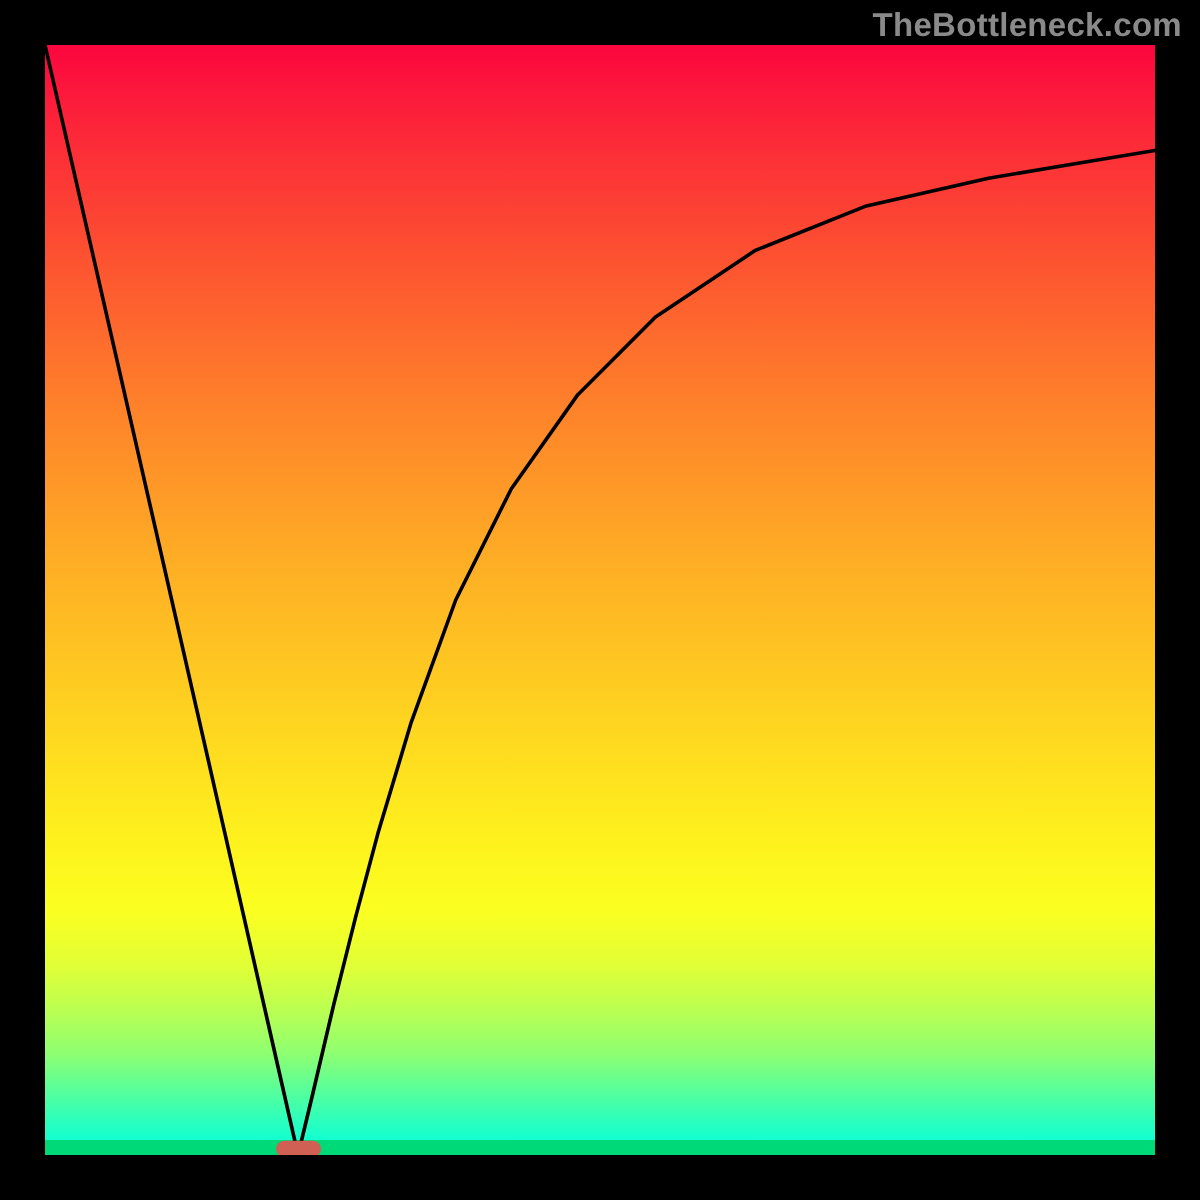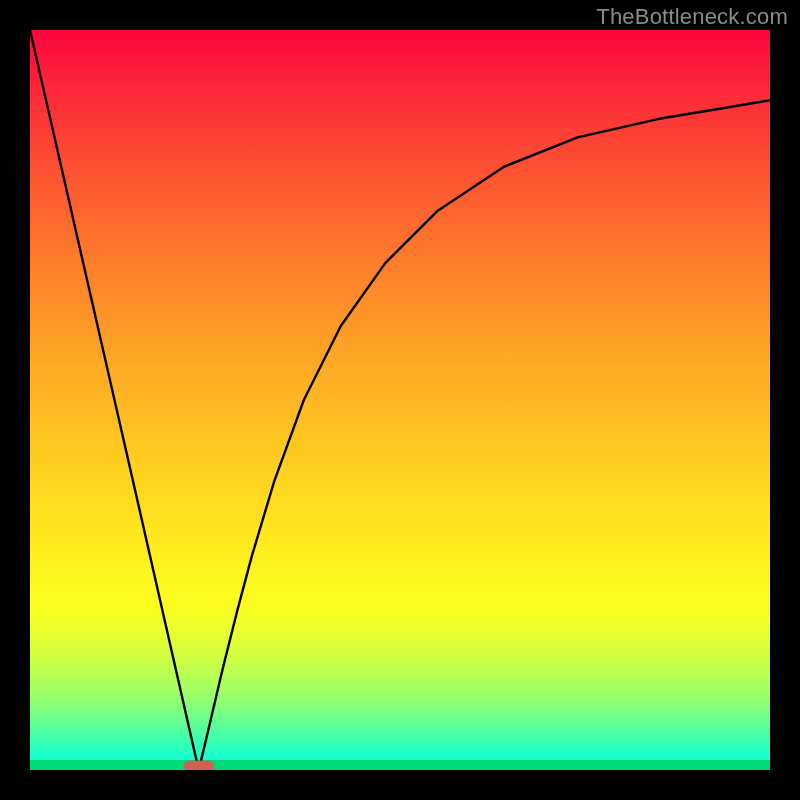--- a/index.html
+++ b/index.html
@@ -69,21 +69,21 @@
     width: 100%;
     height: 100%;
   }
   .watermark {
     position: absolute;
     top: 4px;
     right: 12px;
     font-size: 22px;
     color: #8a8a8a;
     letter-spacing: 0.2px;
-    font-weight: 400;
+    font-weight: 700;
   }
 </style>
 </head>
 <body>
 
 <div class="frame">
 
   <div class="plot-area">
     <div class="gradient-bg"></div>
     <div class="green-strip"></div>

